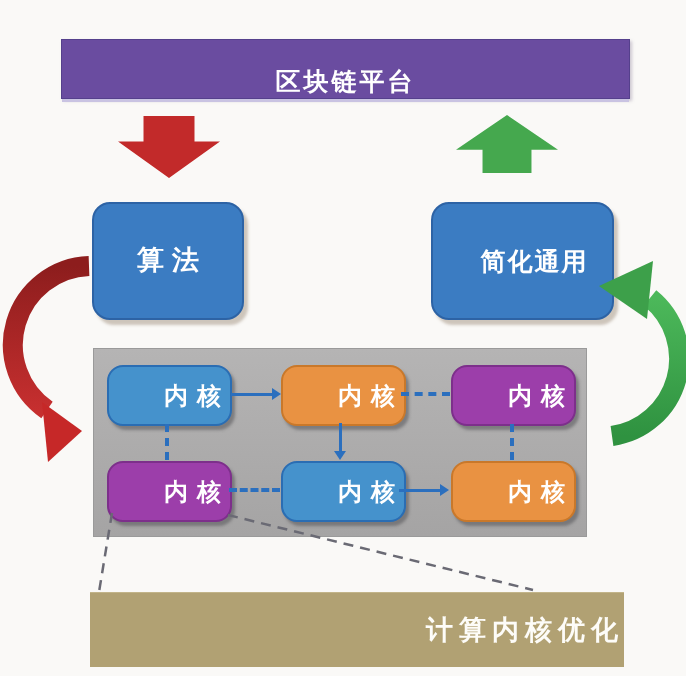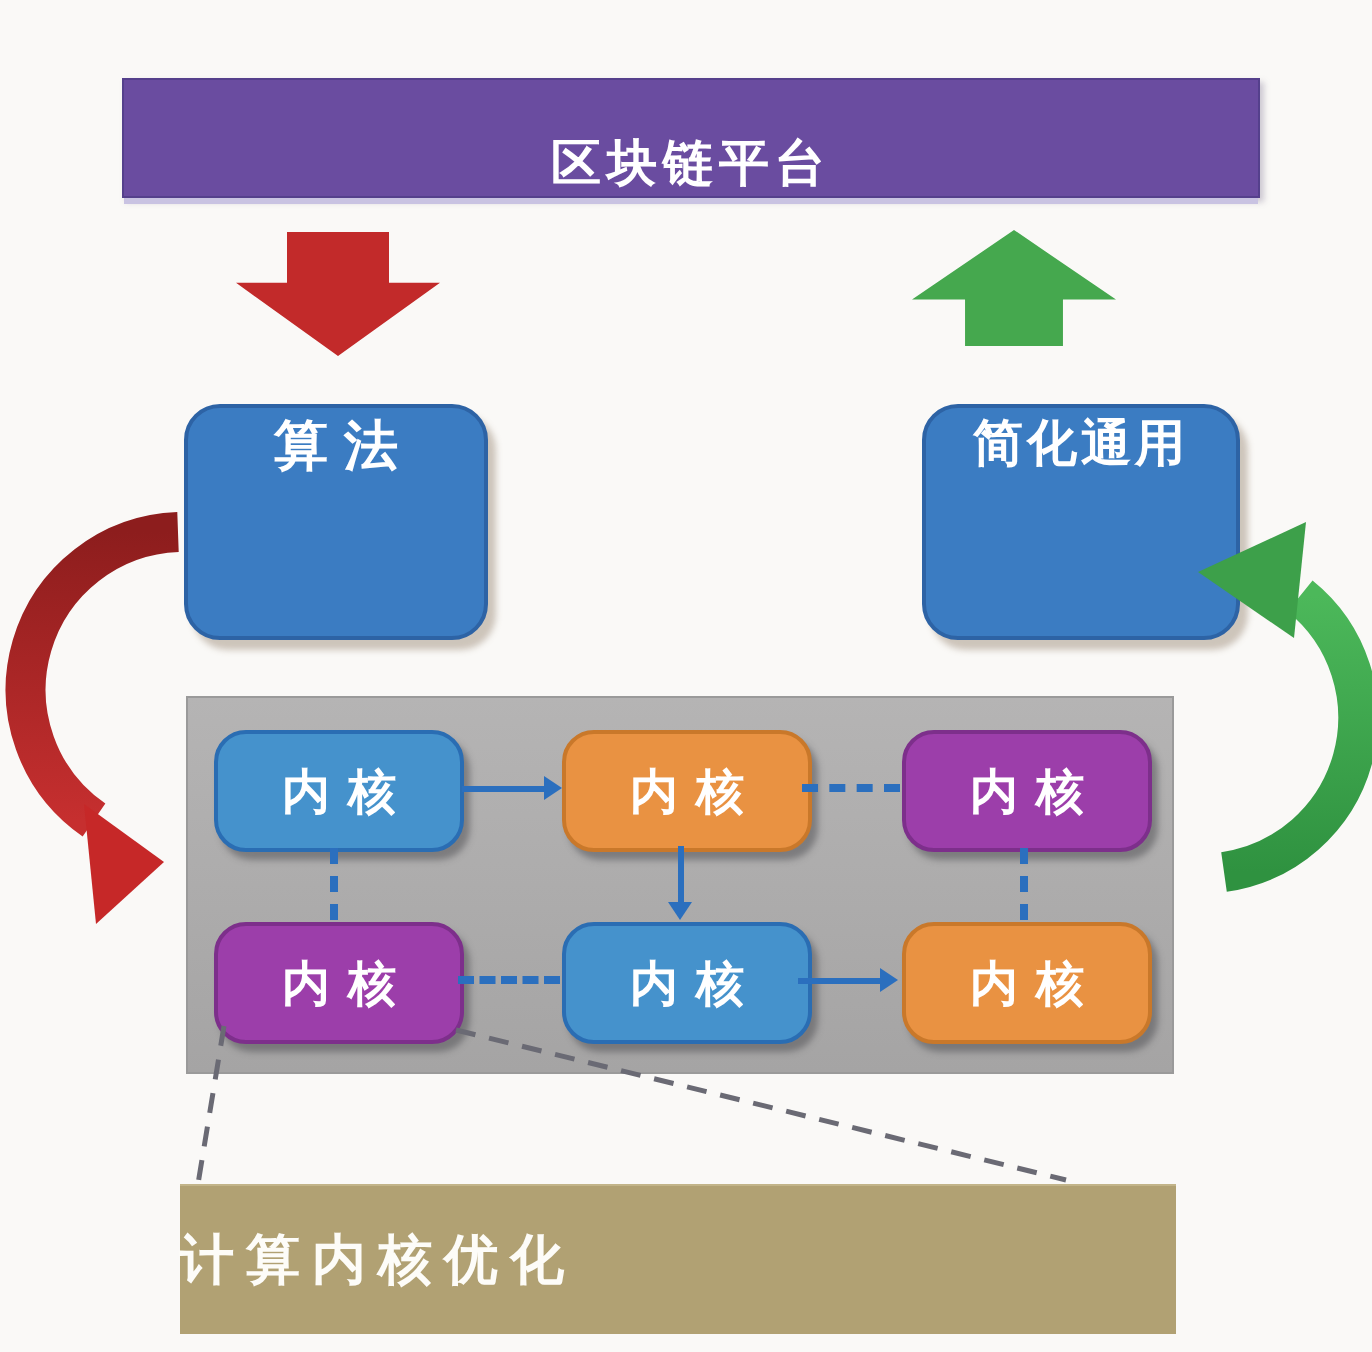--- a/index.html
+++ b/index.html
@@ -27,38 +27,38 @@
   }
   .up-arrow{
     left:456px;top:115px;width:102px;height:58px;background:#45a84e;
     clip-path:polygon(50% 0,100% 60%,74% 60%,74% 100%,26% 100%,26% 60%,0 60%);
   }
 
   
   .side-box{
     background:#3b7cc2;border:2px solid #2d63a5;border-radius:18px;
     box-shadow:4px 5px 3px rgba(150,132,112,.45);
-    display:flex;flex-direction:column;align-items:center;
+    display:flex;flex-direction:column;align-items:center;justify-content:center;
     color:#fff;font-weight:bold;text-align:center;
   }
   .side-box .ln{line-height:1.45;}
   .box-left{left:92px;top:202px;width:148px;height:114px;font-size:27px;letter-spacing:8px;text-indent:8px;}
-  .box-right{left:461px;top:202px;width:155px;height:114px;font-size:25px;letter-spacing:2px;}
+  .box-right{left:431px;top:202px;width:155px;height:114px;font-size:25px;letter-spacing:2px;padding-left:24px;}
 
   
   .panel{
     left:93px;top:348px;width:492px;height:187px;
     background:linear-gradient(#b5b4b4,#a5a4a4);
     border:1px solid #9a9a9a;
   }
 
   
   .kernel{
     position:absolute;width:121px;height:57px;border-radius:16px;
-    display:flex;align-items:center;justify-content:center;
+    display:flex;align-items:center;justify-content:flex-end;
     color:#fff;font-size:24px;font-weight:bold;letter-spacing:9px;text-indent:9px;
     box-shadow:3px 4px 3px rgba(75,75,80,.5);
   }
   .kernel.blue{background:#4592cc;border:2px solid #2a6db3;}
   .kernel.orange{background:#e99242;border:2px solid #c9782a;}
   .kernel.purple{background:#9c3eaa;border:2px solid #7d2f8b;}
   .k-r1{top:365px;} .k-r2{top:461px;}
   .k-c1{left:107px;} .k-c2{left:281px;} .k-c3{left:451px;}
 
   
@@ -66,22 +66,22 @@
   .v-line{width:3px;background:#2b6fbe;}
   .h-dash{height:0;border-top:4px dashed #2b6fbe;}
   .v-dash{width:0;border-left:4px dashed #2b6fbe;}
   .tri-right{width:0;height:0;border-top:6px solid transparent;border-bottom:6px solid transparent;border-left:9px solid #2b6fbe;}
   .tri-down{width:0;height:0;border-left:6px solid transparent;border-right:6px solid transparent;border-top:9px solid #2b6fbe;}
 
   
   .bottom-box{
     left:90px;top:592px;width:498px;height:74px;background:#b1a173;
     border-top:1px solid #c2b489;
-    display:flex;align-items:center;justify-content:flex-start;
-    color:#fdfcf8;font-size:27px;font-weight:bold;letter-spacing:6px;
+    display:flex;align-items:center;justify-content:flex-end;
+    color:#fdfcf8;font-size:27px;font-weight:bold;letter-spacing:6px;padding-left:36px;
   }
 
   .overlay{left:0;top:0;width:686px;height:676px;pointer-events:none;}
 </style>
 </head>
 <body>
 
 <div class="abs banner">
   <span>区块链平台</span>
 </div>

